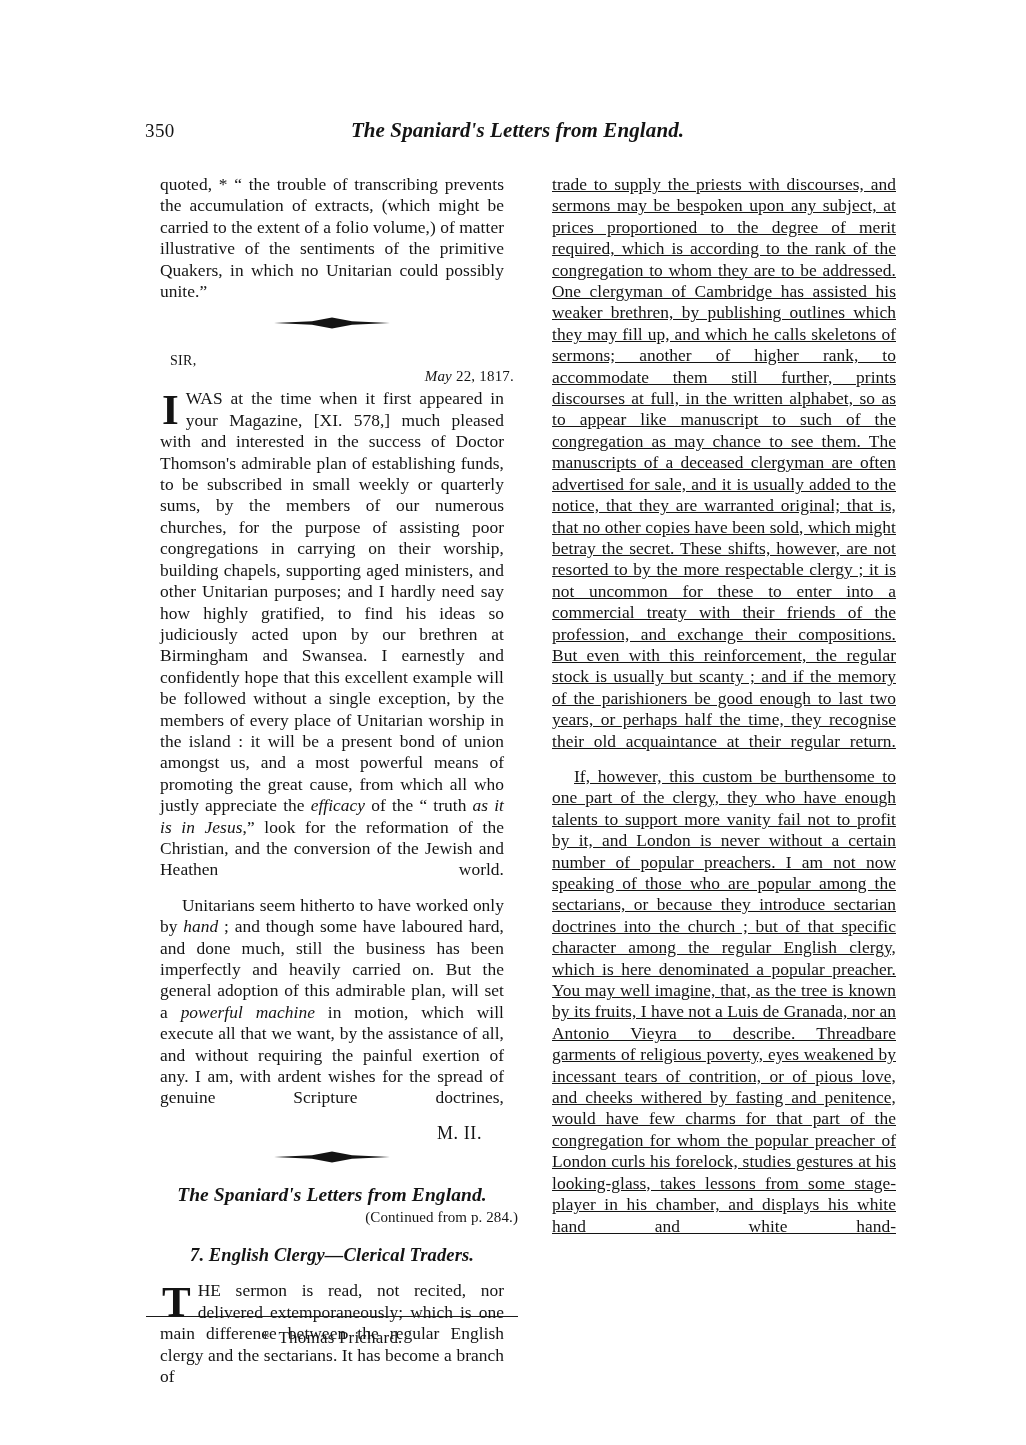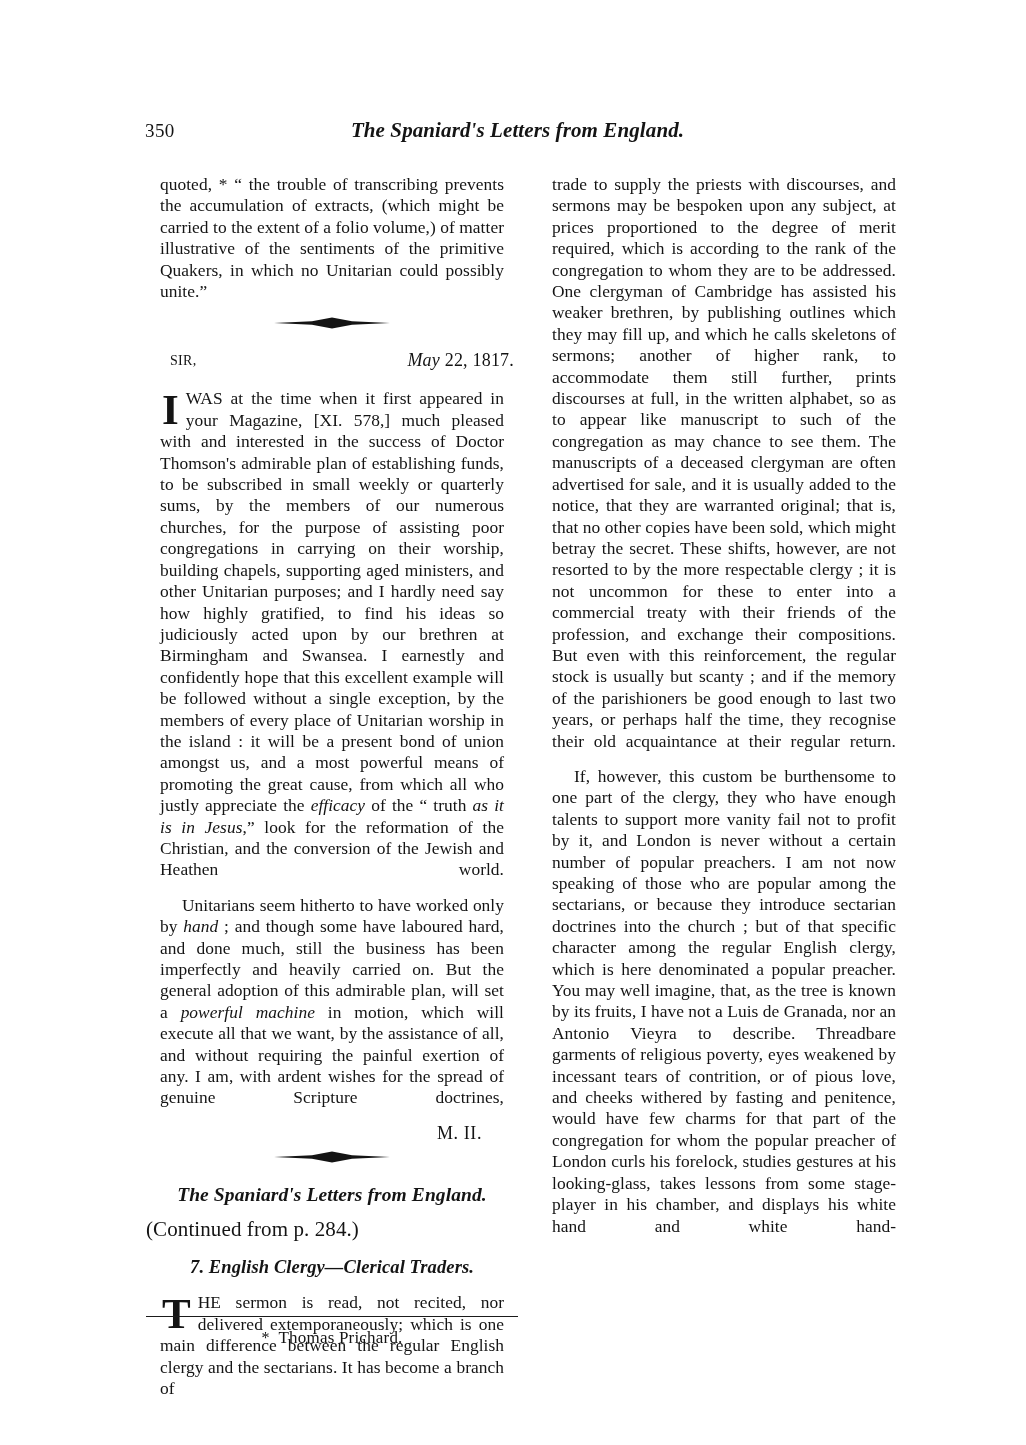--- a/index.html
+++ b/index.html
@@ -59,21 +59,21 @@
     top: 160px;
     width: 372px;
     font-size: 17.4px;
     line-height: 21.4px;
     text-align: justify;
     text-justify: inter-word;
     hyphens: none;
     letter-spacing: 0.05px;
   }
   .col-left  { left: 146px; }
-  .col-right { left: 538px; }
+  .col-right { left: 538px; text-decoration: underline; }
 
   .col p {
     margin: 14px;
     text-align: justify;
   }
   .col p.indent { text-indent: 22px; }
   .col p.flush  { text-indent: 0; }
 
   
   .col p { text-align-last: left; }
@@ -100,22 +100,22 @@
     position: absolute;
     left: 24px;
     top: 0;
     font-size: 14px;
     font-variant: small-caps;
     letter-spacing: 0.3px;
   }
   .sal-date {
     position: absolute;
     right: 4px;
-    top: 0;
-    font-size: 18px;
+    top: 16px;
+    font-size: 15px;
     letter-spacing: 0.2px;
   }
   .sal-date .m { font-style: italic; }
 
   
   .dropcap-para { position: relative; }
   .dropcap {
     float: left;
     font-size: 43px;
     line-height: 37px;
@@ -137,23 +137,23 @@
   
   .art-title {
     text-align: center;
     font-style: italic;
     font-weight: bold;
     font-size: 19.5px;
     margin-top: 2px;
     letter-spacing: 0.1px;
   }
   .art-sub {
-    text-align: left;
-    font-size: 21px;
-    margin-top: 13px;
+    text-align: right;
+    font-size: 15px;
+    margin-top: 1px;
     letter-spacing: 0.1px;
   }
   .art-section {
     text-align: center;
     font-style: italic;
     font-weight: bold;
     font-size: 18.5px;
     margin-top: 17px;
     letter-spacing: 0.1px;
   }

